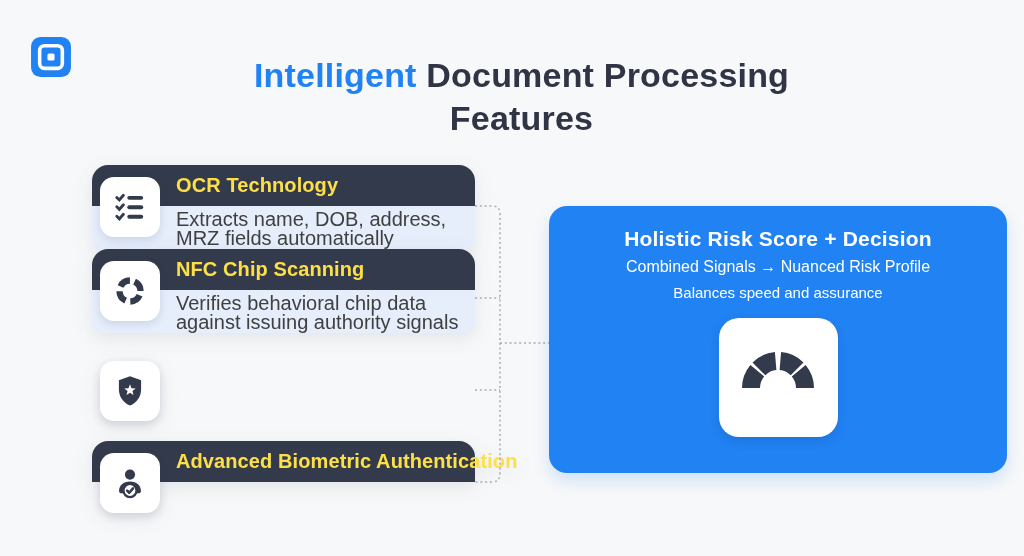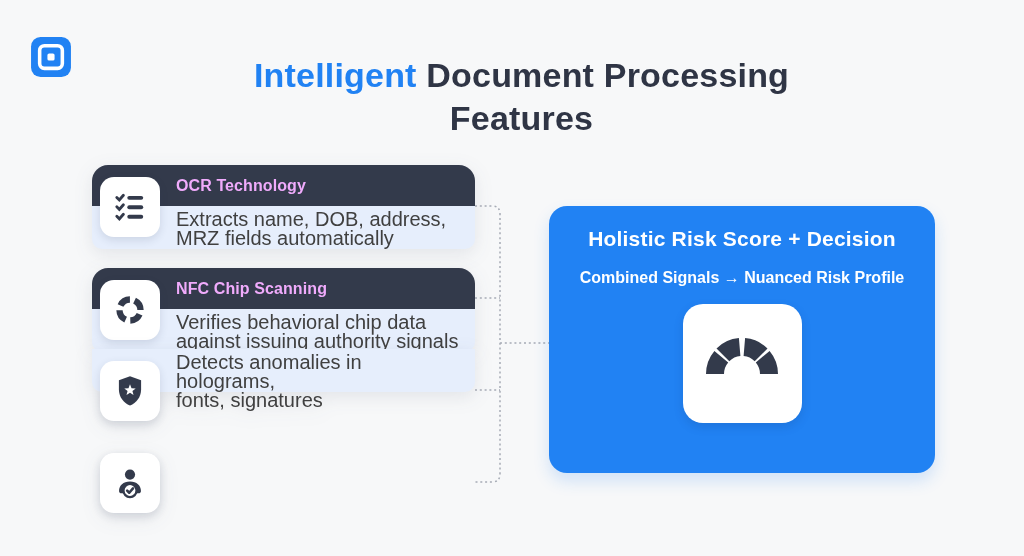--- a/index.html
+++ b/index.html
@@ -31,21 +31,21 @@
   .card {
     position: absolute; left: 92px; width: 383px; height: 84px;
     filter: drop-shadow(0 5px 9px rgba(45,55,85,0.10));
   }
   .card-header {
     height: 41px; background: #333A4B;
     border-radius: 16px 16px 0 0;
     display: flex; align-items: center; padding-left: 84px;
   }
   .card-title {
-    color: #f0abfc; font-size: 16px; font-weight: 700;
+    color: #fde047; font-size: 20px; font-weight: 700;
     white-space: nowrap; letter-spacing: 0.1px; text-align: right;
   }
   .card-body {
     height: 43px; background: #E6EEFC;
     border-radius: 0 0 10px 10px;
     padding: 4px 10px 0 84px;
   }
   .card-desc {
     color: #404040; font-size: 20px; line-height: 19px;
     white-space: pre-line;
@@ -56,28 +56,28 @@
     box-shadow: 0 3px 8px rgba(45,55,85,0.14);
     display: flex; align-items: center; justify-content: center;
     z-index: 2;
   }
 
   
   .connectors { position: absolute; left: 470px; top: 198px; width: 95px; height: 300px; overflow: visible; }
 
   
   .risk-panel {
-    position: absolute; left: 549px; top: 206px; width: 386px; height: 267px;
+    position: absolute; left: 549px; top: 206px; width: 458px; height: 267px;
     background: #2182F3; border-radius: 18px;
     text-align: center; color: #FFFFFF;
     box-shadow: 0 8px 16px rgba(33,130,243,0.18);
     padding-top: 21px;
   }
   .risk-title { font-size: 21px; font-weight: 700; letter-spacing: 0.2px; }
-  .risk-subtitle { margin-top: 18px; font-size: 16px; font-weight: 700; white-space: nowrap; }
+  .risk-subtitle { margin-top: 7px; font-size: 16px; font-weight: 400; white-space: nowrap; }
   .risk-caption { margin-top: 8px; font-size: 15px; font-weight: 400; }
   .gauge-tile {
     width: 119px; height: 119px; background: #FFFFFF; border-radius: 20px;
     margin: 17px auto 0 auto;
     display: flex; align-items: center; justify-content: center;
     box-shadow: 0 4px 10px rgba(20,60,120,0.18);
   }
 </style>
 </head>
 <body>
@@ -114,21 +114,21 @@
   </div>
   <div class="card-header">
     <span class="card-title">OCR Technology</span>
   </div>
   <div class="card-body">
     <div class="card-desc">Extracts name, DOB, address,
 MRZ fields automatically</div>
   </div>
 </div>
 
-<div class="card" style="top:268px">
+<div class="card" style="top:249px">
   <div class="icon-tile">
     <svg width="36" height="36" viewBox="0 0 24 24">
       <circle cx="12" cy="12" r="7" fill="none" stroke="#333A4B" stroke-width="4.2" stroke-dasharray="7.8 3.2" transform="rotate(24 12 12)"></circle>
     </svg>
   </div>
   <div class="card-header">
     <span class="card-title">NFC Chip Scanning</span>
   </div>
   <div class="card-body">
     <div class="card-desc">Verifies behavioral chip data
@@ -136,44 +136,44 @@
   </div>
 </div>
 
 <div class="card" style="top:349px">
   <div class="icon-tile">
     <svg width="36" height="36" viewBox="0 0 24 24">
       <path d="M12 2.2 L4.6 4.9 v5.9 c0 5.2 3.1 9.1 7.4 10.9 c4.3-1.8 7.4-5.7 7.4-10.9 V4.9 Z" fill="#333A4B"></path>
       <path d="M12 7.5 L13 10.12 L15.8 10.26 L13.62 12.03 L14.35 14.74 L12 13.2 L9.65 14.74 L10.38 12.03 L8.2 10.26 L11 10.12 Z" fill="#FFFFFF"></path>
     </svg>
   </div>
-  <div class="card-body">
-    <div class="card-desc">Detects anomalies in holograms,
-fonts, signatures</div>
-  </div>
 </div>
 
 <div class="card" style="top:441px">
   <div class="icon-tile">
     <svg width="36" height="36" viewBox="0 0 24 24">
       <circle cx="12" cy="6.4" r="3.4" fill="#333A4B"></circle>
       <path d="M12 11 c-4.5 0-7.3 2.7-7.3 6.3 0 .9.7 1.6 1.6 1.6 h11.4 c.9 0 1.6-.7 1.6-1.6 0-3.6-2.8-6.3-7.3-6.3 Z" fill="#333A4B"></path>
       <circle cx="12" cy="17" r="4.4" fill="#FFFFFF" stroke="#333A4B" stroke-width="1.6"></circle>
       <path d="M10.1 17.1 l1.4 1.4 2.5-2.9" fill="none" stroke="#333A4B" stroke-width="1.7" stroke-linecap="round" stroke-linejoin="round"></path>
     </svg>
   </div>
+  <div class="card-header">
+    <span class="card-title">Advanced Biometric Authentication</span>
+  </div>
 </div>
 
 <svg class="connectors" viewBox="0 0 95 300">
   <path d="M5 8 H22 Q30 8 30 16 V276 Q30 284 22 284 H5 M5 100 H30 M5 192 H30 M30 145 H79" fill="none" stroke="#A6ABB5" stroke-width="1.5" stroke-dasharray="2 2.8"></path>
 </svg>
 
 <div class="risk-panel">
   <div class="risk-title">Holistic Risk Score + Decision</div>
   <div class="risk-subtitle">Combined Signals → Nuanced Risk Profile</div>
+  <div class="risk-caption">Balances speed and assurance</div>
   <div class="gauge-tile">
     <svg width="100" height="100" viewBox="0 0 100 100">
       <g fill="#333A4B">
         <path d="M14 60 A36 36 0 0 1 22.4 36.9 L36.2 48.4 A18 18 0 0 0 32 60 Z"></path>
         <path d="M24.5 34.5 A36 36 0 0 1 46.9 24.1 L48.4 42.1 A18 18 0 0 0 37.3 47.3 Z"></path>
         <path d="M53.1 24.1 A36 36 0 0 1 75.5 34.5 L62.7 47.3 A18 18 0 0 0 51.6 42.1 Z"></path>
         <path d="M77.6 36.9 A36 36 0 0 1 86 60 L68 60 A18 18 0 0 0 63.8 48.4 Z"></path>
       </g>
     </svg>
   </div>

